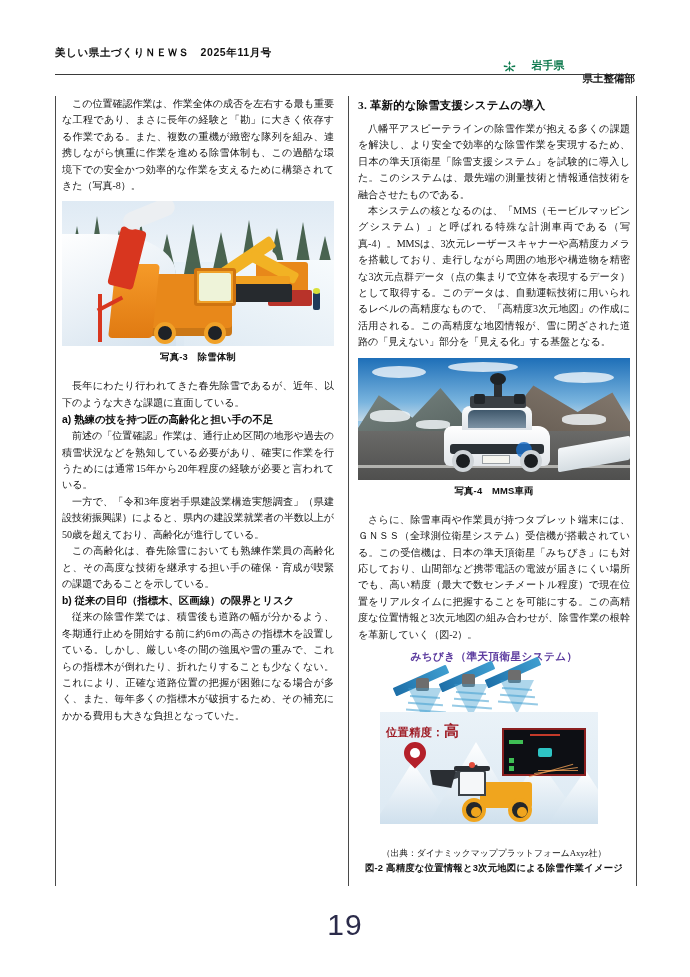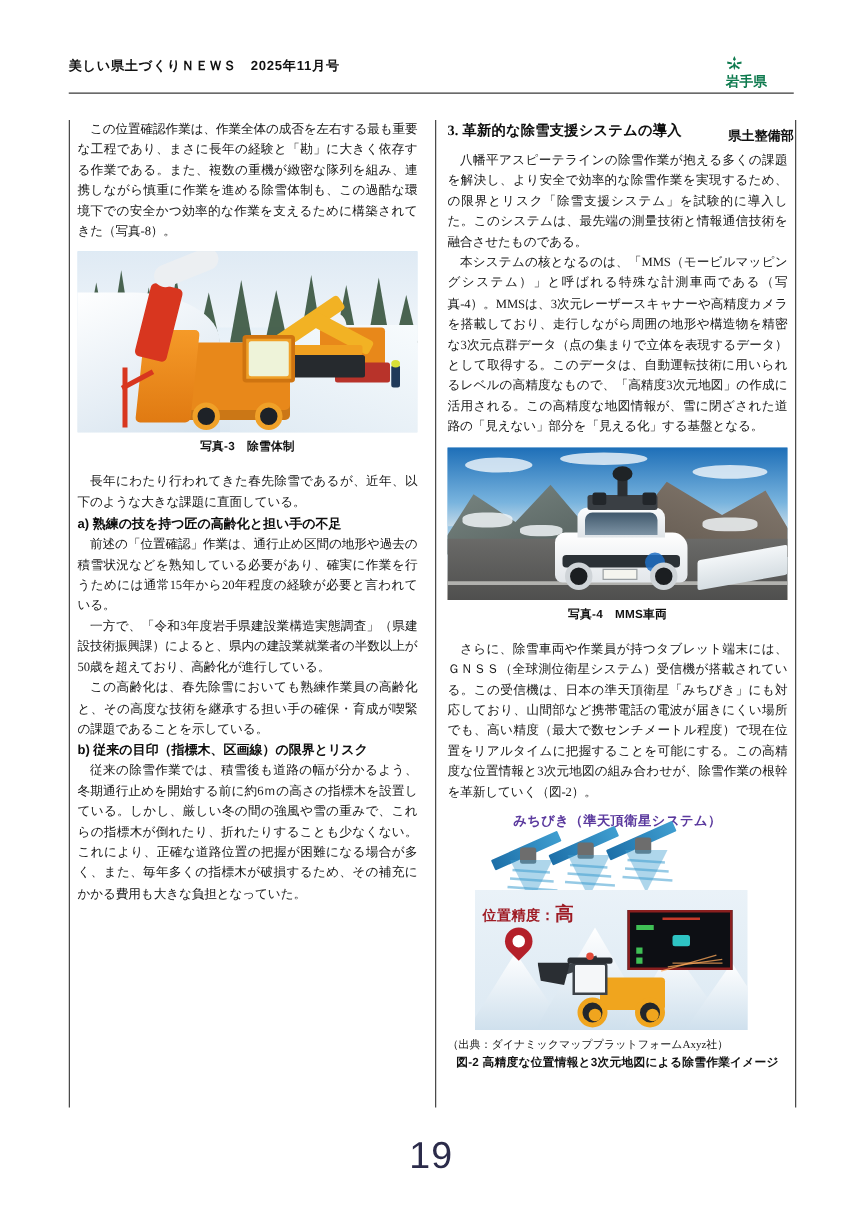--- a/index.html
+++ b/index.html
@@ -36,23 +36,23 @@
     font-size: 10.5px;
     font-weight: 700;
     letter-spacing: 0.6px;
     color: #111;
     white-space: nowrap;
   }
   #header-brand {
     position: absolute;
     right: 0; top: 0px;
     display: flex;
-    gap: 1px;
+    align-items: center;
+    gap: 16px;
     white-space: nowrap;
-    flex-direction: column;
   }
   #brand-mark {
     display: inline-block;
     width: 13px; height: 13px;
     position: relative;
     flex: 0 0 auto;
   }
   #brand-pref {
     font-family: "Liberation Sans", "DejaVu Sans", sans-serif;
     font-size: 11px;
@@ -140,23 +140,23 @@
     font-family: "Liberation Sans", "DejaVu Sans", sans-serif;
     font-size: 9.4px;
     font-weight: 700;
     text-align: center;
     color: #111;
     margin-top: 5px;
     letter-spacing: 0.2px;
   }
   .fig-source {
     font-size: 8.8px;
-    text-align: left;
+    text-align: center;
     color: #151515;
-    margin-top: 2px;
+    margin-top: 20px;
   }
 
   
   #photo3 {
     position: relative;
     width: 272px; height: 145px;
     overflow: hidden;
     background: linear-gradient(#cfe2f2 0%, #e8f1f8 45%, #f4f8fb 100%);
   }
   .p3-sky { position:absolute; left:0; top:0; width:100%; height:42%;
@@ -569,21 +569,21 @@
     <div class="heading-item">b) 従来の目印（指標木、区画線）の限界とリスク</div>
     <p class="para indent">従来の除雪作業では、積雪後も道路の幅が分かるよう、冬期通行止めを開始する前に約6ｍの高さの指標木を設置している。しかし、厳しい冬の間の強風や雪の重みで、これらの指標木が倒れたり、折れたりすることも少なくない。これにより、正確な道路位置の把握が困難になる場合が多く、また、毎年多くの指標木が破損するため、その補充にかかる費用も大きな負担となっていた。</p>
   </div>
 
   <div class="col" id="col-right">
 
     <div class="heading-num">3. 革新的な除雪支援システムの導入</div>
 
     <div class="spacer-sm"></div>
 
-    <p class="para indent">八幡平アスピーテラインの除雪作業が抱える多くの課題を解決し、より安全で効率的な除雪作業を実現するため、の限界とリスク「除雪支援システム」を試験的に導入した。このシステムは、最先端の測量技術と情報通信技術を融合させたものである。</p>
+    <p class="para indent">八幡平アスピーテラインの除雪作業が抱える多くの課題を解決し、より安全で効率的な除雪作業を実現するため、日本の準天頂衛星「除雪支援システム」を試験的に導入した。このシステムは、最先端の測量技術と情報通信技術を融合させたものである。</p>
     <p class="para indent">本システムの核となるのは、「MMS（モービルマッピングシステム）」と呼ばれる特殊な計測車両である（写真-4）。MMSは、3次元レーザースキャナーや高精度カメラを搭載しており、走行しながら周囲の地形や構造物を精密な3次元点群データ（点の集まりで立体を表現するデータ）として取得する。このデータは、自動運転技術に用いられるレベルの高精度なもので、「高精度3次元地図」の作成に活用される。この高精度な地図情報が、雪に閉ざされた道路の「見えない」部分を「見える化」する基盤となる。</p>
 
     <div class="spacer-sm"></div>
 
     <div class="figure">
       <div id="photo4">
         <div class="p4-sky"></div>
         <div class="p4-cloud" style="left:14px; top:8px;  width:54px; height:12px;"></div>
         <div class="p4-cloud" style="left:90px; top:4px;  width:70px; height:10px;"></div>
         <div class="p4-cloud" style="right:16px; top:14px; width:60px; height:11px;"></div>

